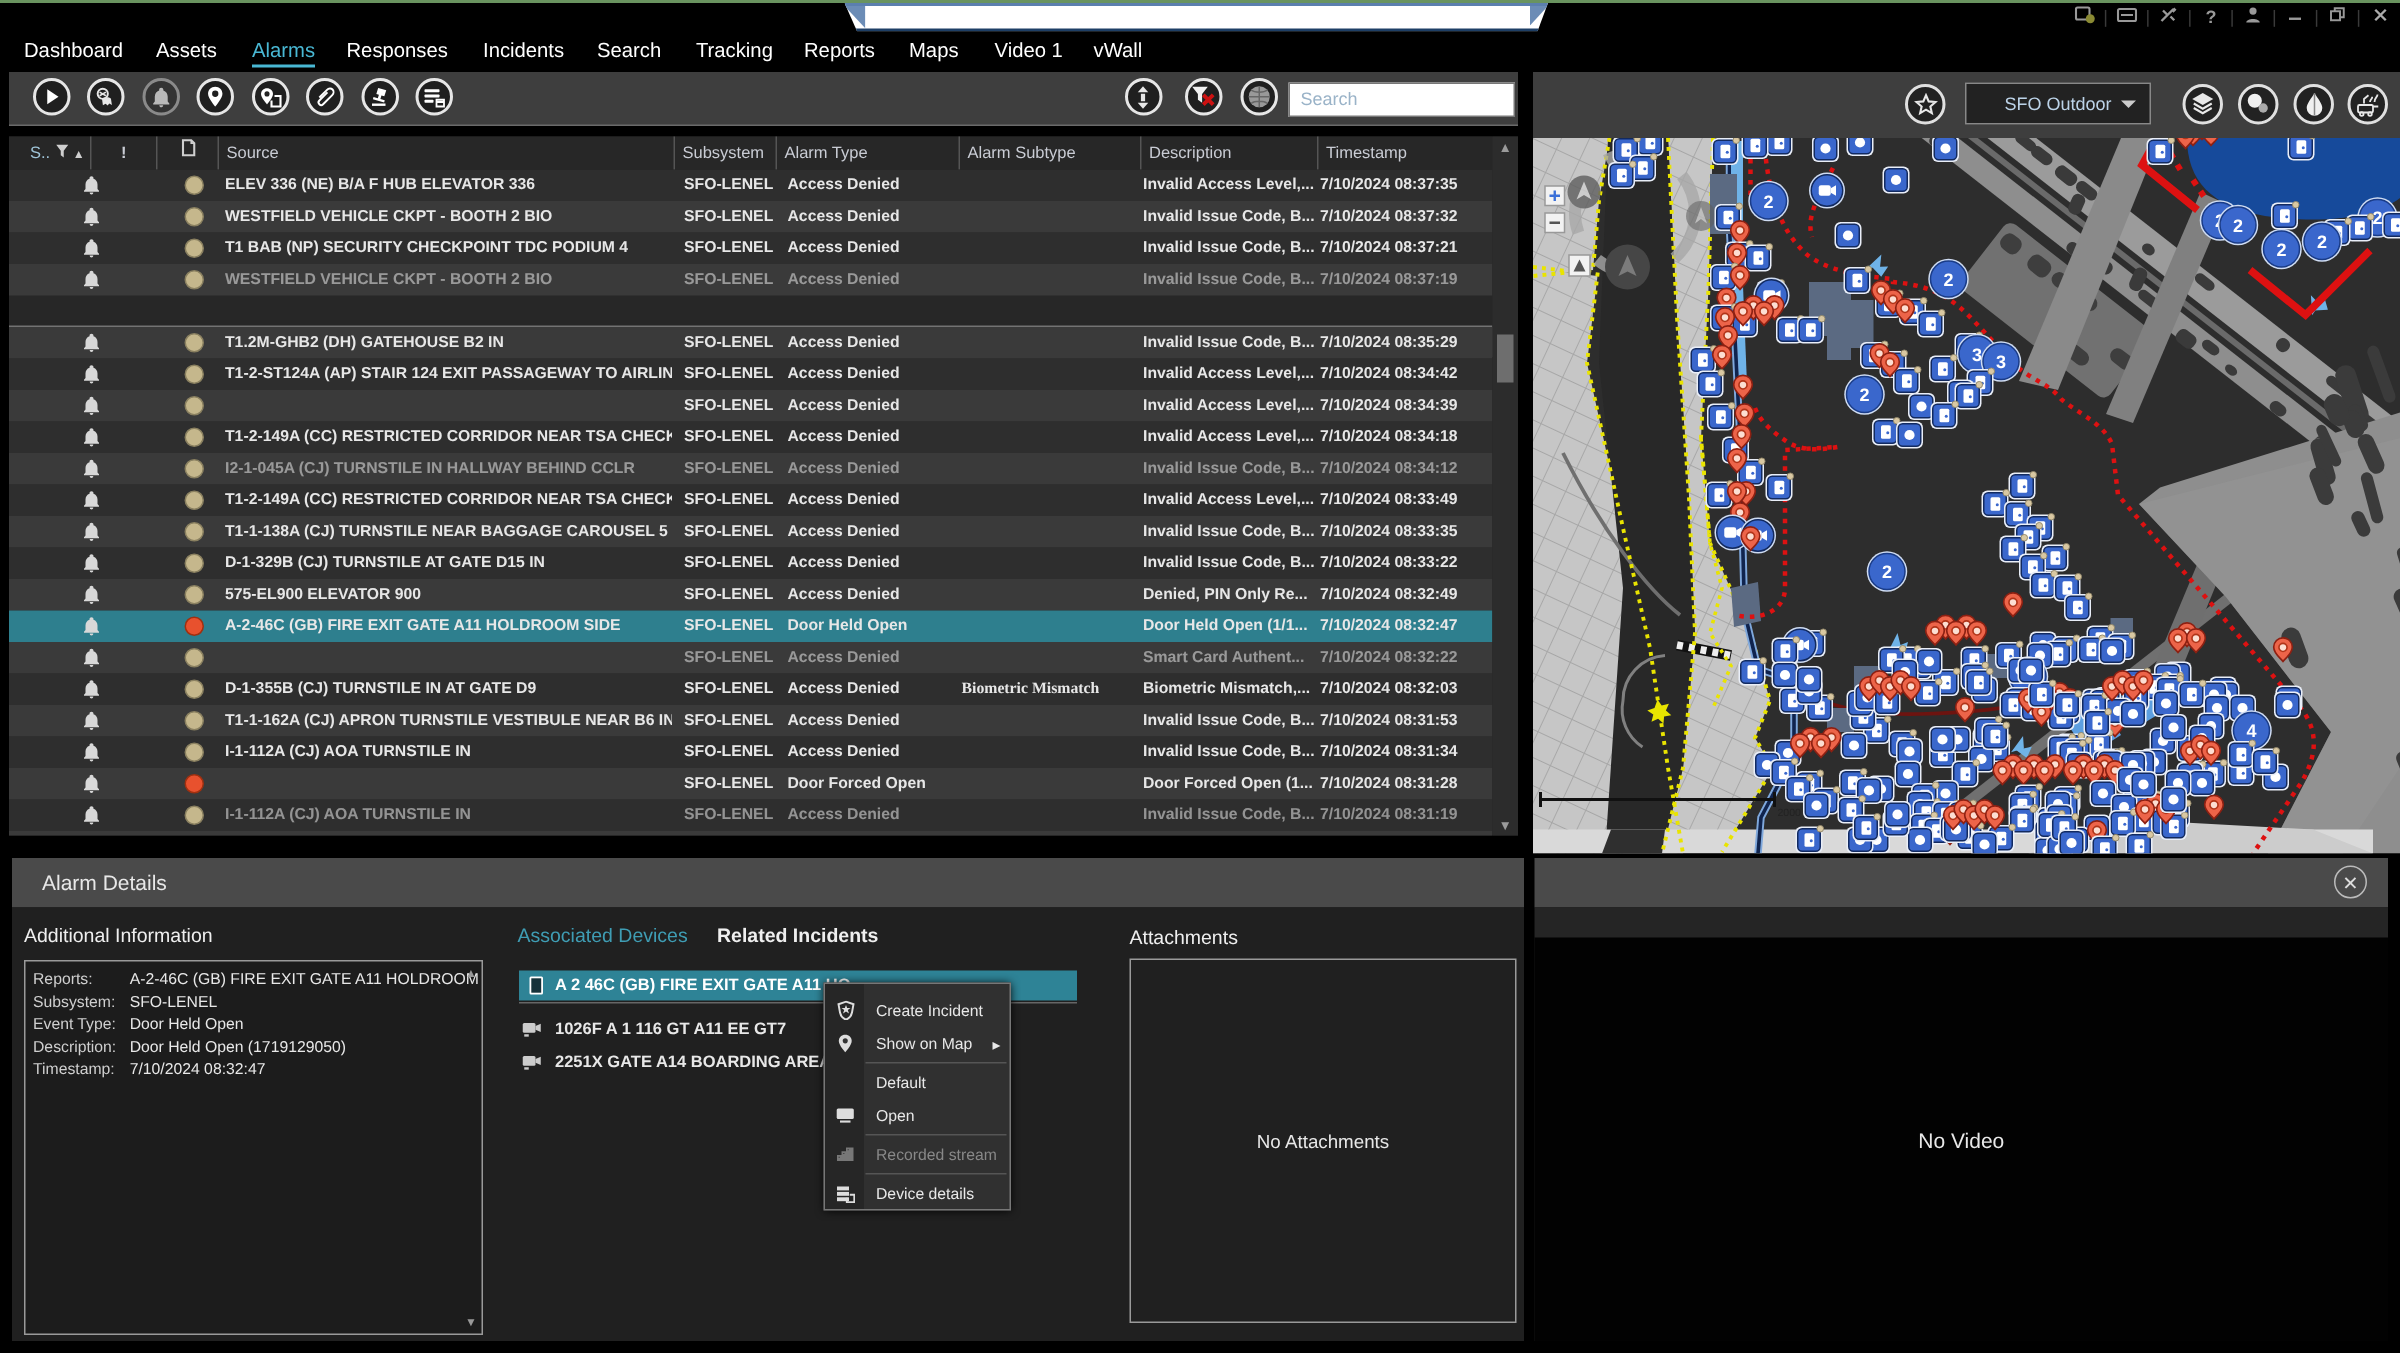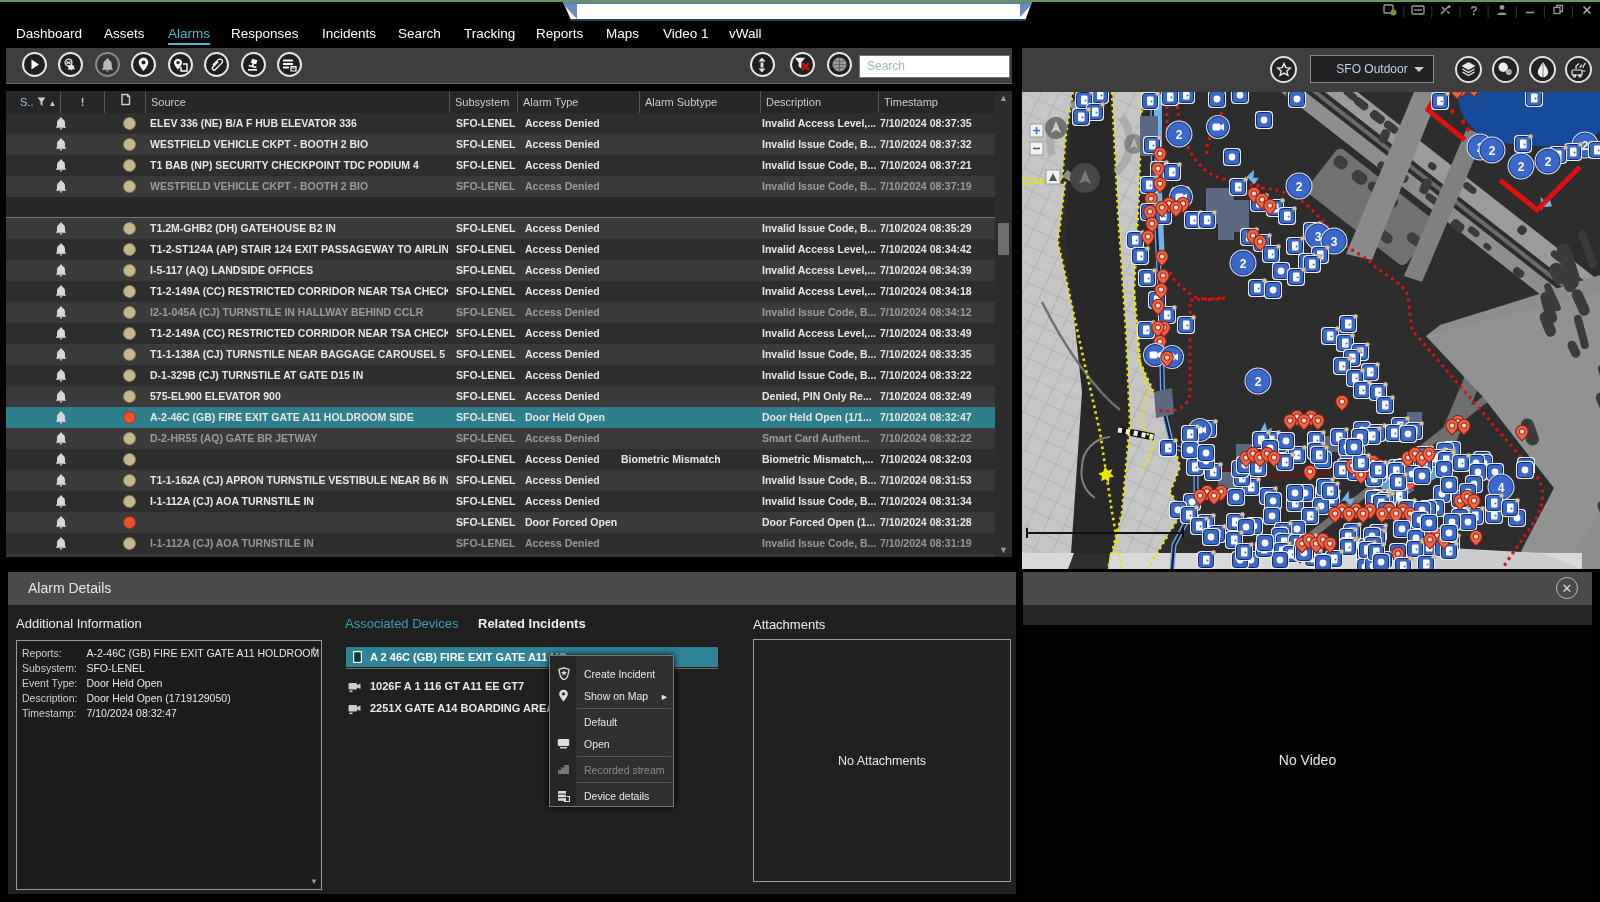--- a/index.html
+++ b/index.html
@@ -33,21 +33,21 @@
 #thead { position:absolute; left:0; top:0; width:989px; height:22px; background:#272727; color:#c9ccd4; font-size:11px; }
 #thead .th { position:absolute; top:0; height:22px; line-height:22px; border-left:1px solid #555; padding-left:5px; }
 .trow { position:absolute; left:0; width:989px; height:21px; font-size:10.5px; font-weight:bold; color:#e7e7e7; }
 .trow .cell { position:absolute; top:0; height:21px; line-height:21px; white-space:nowrap; overflow:hidden; }
 .bell { position:absolute; left:49px; top:4px; }
 .dot { position:absolute; left:117px; top:4px; width:13px; height:13px; border-radius:50%; background:#c5b78c; border:1px solid #8a8060;}
 .dot.org { background:#e8512e; border-color:#a03010; }
 .c-src { left:144px; width:298px; }
 .c-sub { left:450px; width:64px; }
 .c-typ { left:519px; width:112px; }
-.c-sty { left:615px; width:110px; }
+.c-sty { left:635px; width:110px;font-family:Liberation Serif, serif; }
 .c-dsc { left:756px; width:115px; }
 .c-tim { left:874px; width:112px; }
 #vscroll { position:absolute; left:989px; top:0; width:17px; height:466px; background:#2c2c2c; }
 #vscroll .thumb { position:absolute; left:3px; top:132px; width:11px; height:32px; background:#6e6e6e; }
 #vscroll .arr { position:absolute; left:4px; color:#9a9a9a; font-size:9px; }
 
 #bheadL { left:8px; top:572px; width:1008px; height:33px; background:#4a4a4a; color:#e8e8e8; font-size:14px; line-height:33px; padding-left:20px; }
 #bheadR { left:1023px; top:572px; width:569px; height:33px; background:#4a4a4a; }
 #bcloseX { position:absolute; right:14px; top:5px; width:22px; height:22px; border:1px solid #bbb; border-radius:50%; color:#ddd; text-align:center; line-height:21px; font-size:13px; }
 #bleft { left:8px; top:605px; width:1008px; height:289px; background:#202020; color:#e8e8e8; }
@@ -302,21 +302,20 @@
           <div class="cell c-typ" style="opacity:1">Access Denied</div>
           <div class="cell c-sty" style="opacity:1"></div>
           <div class="cell c-dsc" style="opacity:1">Invalid Access Level,...</div>
           <div class="cell c-tim" style="opacity:1">7/10/2024 08:34:42</div>
         </div>
 <div class="trow" style="top:147px;background:#3a3a3a;">
           <svg class="bell" width="12" height="13" viewBox="0 0 12 13">
             <path d="M6 0.5 C6.8 0.5 7.3 1 7.3 1.7 L7.3 2.1 C9 2.6 10 4.1 10 6 L10 9 L11 10.2 L11 10.8 L1 10.8 L1 10.2 L2 9 L2 6 C2 4.1 3 2.6 4.7 2.1 L4.7 1.7 C4.7 1 5.2 0.5 6 0.5 Z M4.8 11.3 L7.2 11.3 C7.2 12.1 6.7 12.6 6 12.6 C5.3 12.6 4.8 12.1 4.8 11.3 Z" fill="#d8d8d8"></path>
           </svg>
           <div class="dot"></div>
-          <div class="cell c-src" style="opacity:1">I-5-117 (AQ) LANDSIDE OFFICES</div>
           <div class="cell c-sub" style="opacity:1">SFO-LENEL</div>
           <div class="cell c-typ" style="opacity:1">Access Denied</div>
           <div class="cell c-sty" style="opacity:1"></div>
           <div class="cell c-dsc" style="opacity:1">Invalid Access Level,...</div>
           <div class="cell c-tim" style="opacity:1">7/10/2024 08:34:39</div>
         </div>
 <div class="trow" style="top:168px;background:#2e2e2e;">
           <svg class="bell" width="12" height="13" viewBox="0 0 12 13">
             <path d="M6 0.5 C6.8 0.5 7.3 1 7.3 1.7 L7.3 2.1 C9 2.6 10 4.1 10 6 L10 9 L11 10.2 L11 10.8 L1 10.8 L1 10.2 L2 9 L2 6 C2 4.1 3 2.6 4.7 2.1 L4.7 1.7 C4.7 1 5.2 0.5 6 0.5 Z M4.8 11.3 L7.2 11.3 C7.2 12.1 6.7 12.6 6 12.6 C5.3 12.6 4.8 12.1 4.8 11.3 Z" fill="#d8d8d8"></path>
           </svg>
@@ -398,32 +397,32 @@
           <div class="cell c-typ" style="opacity:1">Door Held Open</div>
           <div class="cell c-sty" style="opacity:1"></div>
           <div class="cell c-dsc" style="opacity:1">Door Held Open (1/1...</div>
           <div class="cell c-tim" style="opacity:1">7/10/2024 08:32:47</div>
         </div>
 <div class="trow" style="top:315px;background:#3a3a3a;">
           <svg class="bell" width="12" height="13" viewBox="0 0 12 13">
             <path d="M6 0.5 C6.8 0.5 7.3 1 7.3 1.7 L7.3 2.1 C9 2.6 10 4.1 10 6 L10 9 L11 10.2 L11 10.8 L1 10.8 L1 10.2 L2 9 L2 6 C2 4.1 3 2.6 4.7 2.1 L4.7 1.7 C4.7 1 5.2 0.5 6 0.5 Z M4.8 11.3 L7.2 11.3 C7.2 12.1 6.7 12.6 6 12.6 C5.3 12.6 4.8 12.1 4.8 11.3 Z" fill="#d8d8d8"></path>
           </svg>
           <div class="dot"></div>
-          <div class="cell c-src" style="opacity:0.55">D-2-HR55 (AQ) GATE BR JETWAY</div>
           <div class="cell c-sub" style="opacity:0.55">SFO-LENEL</div>
           <div class="cell c-typ" style="opacity:0.55">Access Denied</div>
           <div class="cell c-sty" style="opacity:0.55"></div>
           <div class="cell c-dsc" style="opacity:0.55">Smart Card Authent...</div>
           <div class="cell c-tim" style="opacity:0.55">7/10/2024 08:32:22</div>
         </div>
 <div class="trow" style="top:336px;background:#2e2e2e;">
           <svg class="bell" width="12" height="13" viewBox="0 0 12 13">
             <path d="M6 0.5 C6.8 0.5 7.3 1 7.3 1.7 L7.3 2.1 C9 2.6 10 4.1 10 6 L10 9 L11 10.2 L11 10.8 L1 10.8 L1 10.2 L2 9 L2 6 C2 4.1 3 2.6 4.7 2.1 L4.7 1.7 C4.7 1 5.2 0.5 6 0.5 Z M4.8 11.3 L7.2 11.3 C7.2 12.1 6.7 12.6 6 12.6 C5.3 12.6 4.8 12.1 4.8 11.3 Z" fill="#d8d8d8"></path>
           </svg>
           <div class="dot"></div>
+          <div class="cell c-src" style="opacity:1">D-1-355B (CJ) TURNSTILE IN AT GATE D9</div>
           <div class="cell c-sub" style="opacity:1">SFO-LENEL</div>
           <div class="cell c-typ" style="opacity:1">Access Denied</div>
           <div class="cell c-sty" style="opacity:1">Biometric Mismatch</div>
           <div class="cell c-dsc" style="opacity:1">Biometric Mismatch,...</div>
           <div class="cell c-tim" style="opacity:1">7/10/2024 08:32:03</div>
         </div>
 <div class="trow" style="top:357px;background:#3a3a3a;">
           <svg class="bell" width="12" height="13" viewBox="0 0 12 13">
             <path d="M6 0.5 C6.8 0.5 7.3 1 7.3 1.7 L7.3 2.1 C9 2.6 10 4.1 10 6 L10 9 L11 10.2 L11 10.8 L1 10.8 L1 10.2 L2 9 L2 6 C2 4.1 3 2.6 4.7 2.1 L4.7 1.7 C4.7 1 5.2 0.5 6 0.5 Z M4.8 11.3 L7.2 11.3 C7.2 12.1 6.7 12.6 6 12.6 C5.3 12.6 4.8 12.1 4.8 11.3 Z" fill="#d8d8d8"></path>
           </svg>

